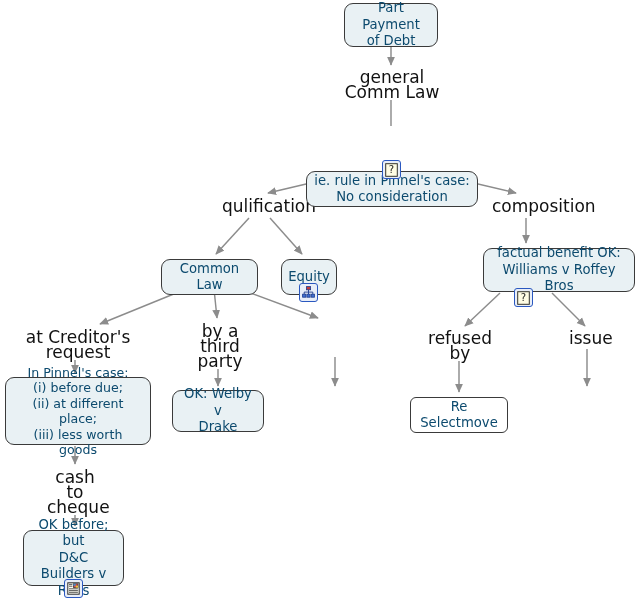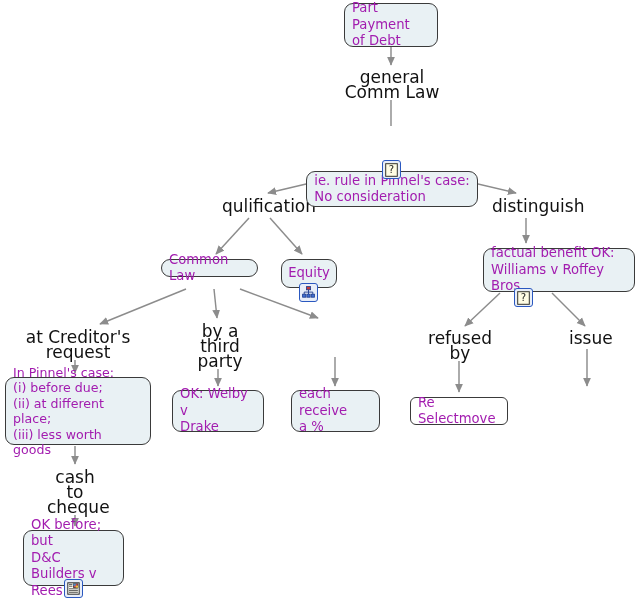--- a/index.html
+++ b/index.html
@@ -23,27 +23,28 @@
     width: 639px;
     height: 599px;
     pointer-events: none;
   }
   .node {
     position: absolute;
     box-sizing: border-box;
     border: 1.3px solid #3a3a3a;
     border-radius: 9px;
     background: #e9f1f4;
-    color: #a21caf;
+    color: #0c4a6e;
     font-size: 13.2px;
     line-height: 16.5px;
+    text-align: center;
     display: flex;
     align-items: center;
     justify-content: center;
-    padding: 8px 7px;
+    padding: 17px 7px;
     white-space: pre-line;
     z-index: 3;
   }
   .node.white {
     background: #ffffff;
     border-radius: 6px;
   }
   .edge-label {
     position: absolute;
     color: #111111;
@@ -161,22 +162,20 @@
   </div>
 
   <div class="node" style="left:172px;top:390px;width:92px;height:42px;">OK: Welby v
 Drake</div>
 
   <div class="node" style="left:5px;top:377px;width:146px;height:68px;font-size:12.6px;line-height:15.5px;">In Pinnel's case:
 (i) before due;
 (ii) at different place;
 (iii) less worth goods</div>
 
-  <div class="node" style="left:291px;top:390px;width:89px;height:42px;">each receive
-a %</div>
 
   <div class="node white" style="left:410px;top:397px;width:98px;height:28px;">Re Selectmove</div>
 
 
   <div class="node" style="left:23px;top:530px;width:101px;height:56px;">OK before; but
 D&amp;C Builders v
 Rees</div>
   <div class="badge" style="left:64px;top:579px;">
     <svg width="13" height="13" viewBox="0 0 13 13" aria-hidden="true">
       <rect x="0.8" y="0.8" width="11.4" height="11.4" fill="#fdfdf4" stroke="#2d2d2d" stroke-width="1"></rect>
@@ -188,21 +187,21 @@
       <line x1="2.0" y1="6.8" x2="10.9" y2="6.8" stroke="#2d2d2d" stroke-width="0.8"></line>
       <line x1="2.0" y1="8.6" x2="10.9" y2="8.6" stroke="#2d2d2d" stroke-width="0.8"></line>
       <line x1="2.0" y1="10.3" x2="10.9" y2="10.3" stroke="#2d2d2d" stroke-width="0.8"></line>
     </svg>
   </div>
 
   <div class="edge-label" style="left:337px;top:70px;width:110px;">general Comm Law</div>
 
   <div class="edge-label" style="left:222px;top:199px;width:76px;">qulification</div>
 
-  <div class="edge-label" style="left:492px;top:199px;width:72px;">distinguish</div>
+  <div class="edge-label" style="left:492px;top:199px;width:72px;">composition</div>
 
   <div class="edge-label" style="left:18px;top:330px;width:120px;">at Creditor's request</div>
 
   <div class="edge-label" style="left:188px;top:324px;width:64px;">by a third
 party</div>
 
 
   <div class="edge-label" style="left:427px;top:331px;width:66px;">refused by</div>
 
   <div class="edge-label" style="left:569px;top:331px;width:38px;">issue</div>

